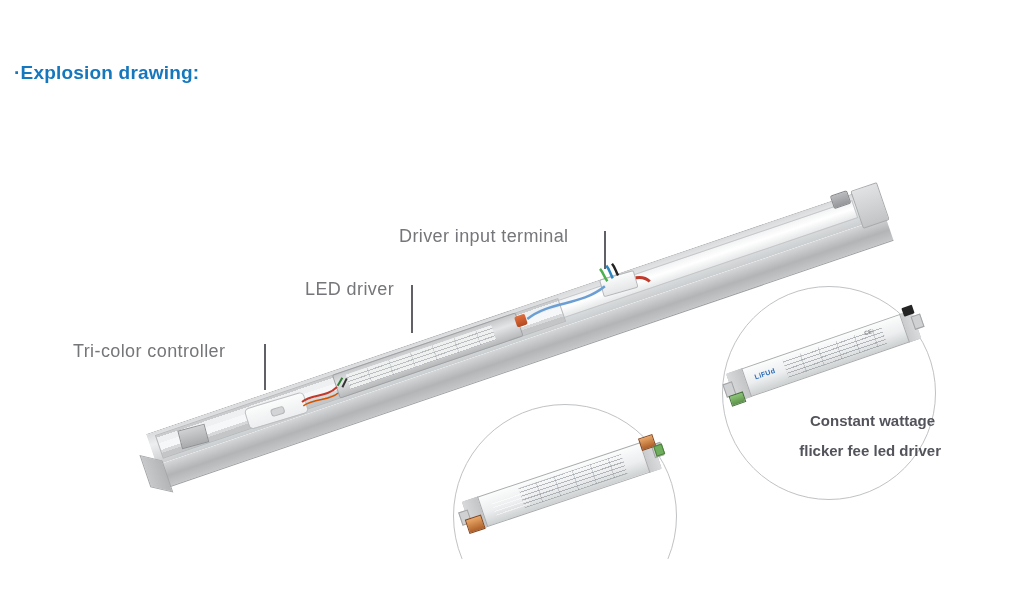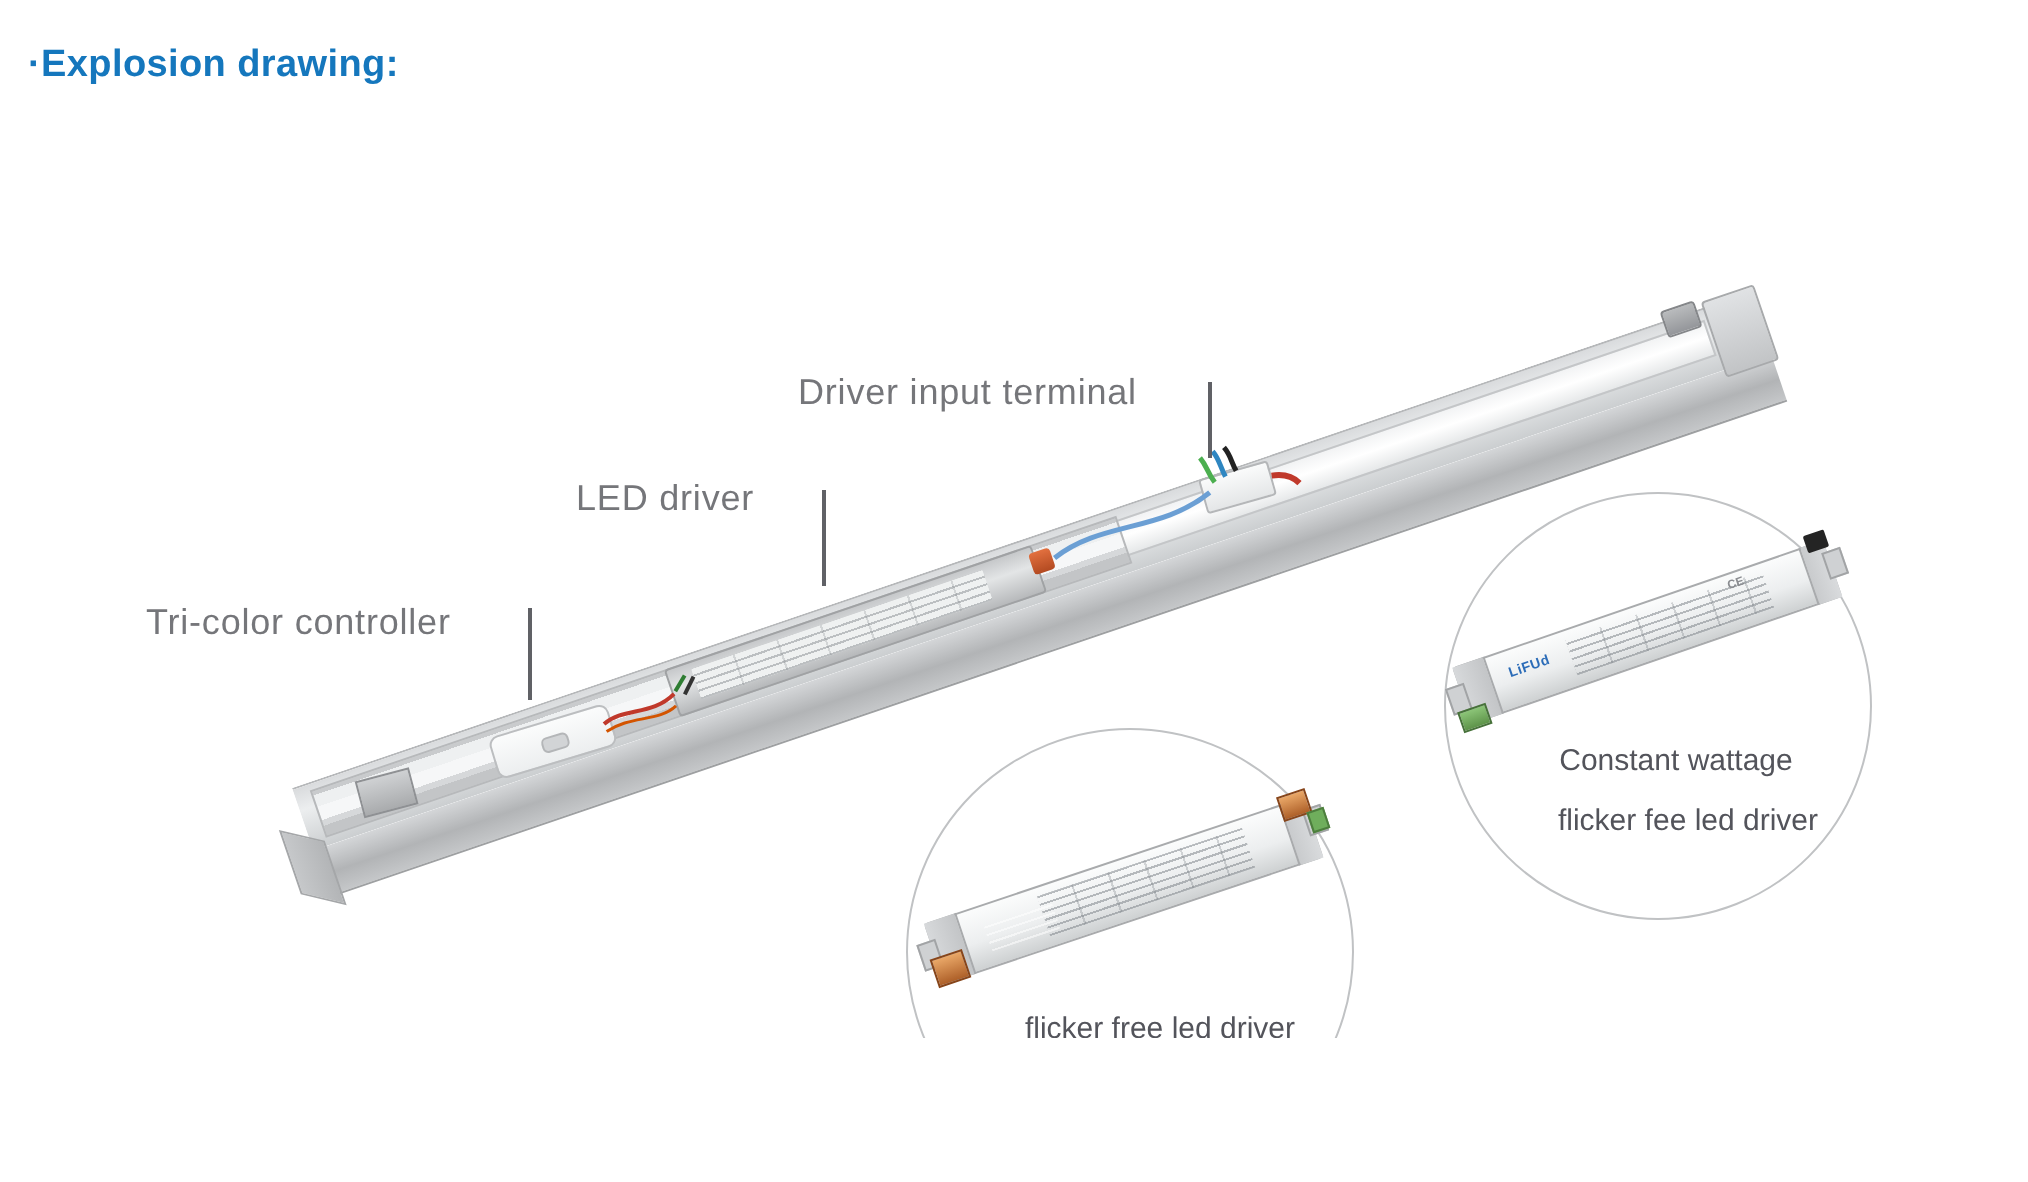--- a/index.html
+++ b/index.html
@@ -1,30 +1,30 @@
 <!DOCTYPE html>
 <html><head>
 <meta charset="utf-8">
 <style>
   html,body { margin:0; padding:0; background:#ffffff; }
   .stage {
     position:relative; width:1014px; height:519px; background:#ffffff;
-    font-family:"Liberation Sans", sans-serif; overflow:hidden;
+    font-family:"Liberation Sans", sans-serif; overflow:hidden;margin-top:40px;
   }
 
   
   .title {
     position:absolute; left:14px; top:22px; margin:0;
     font-size:19px; font-weight:700; color:#1577bd; letter-spacing:0.2px;
   }
 
   
   .part-label { position:absolute; color:#75767a; font-size:18px; letter-spacing:0.4px; white-space:nowrap; }
   #label-terminal  { left:399px; top:186px; }
-  #label-leddriver { left:288px; top:239px; }
+  #label-leddriver { left:305px; top:239px; }
   #label-tricolor  { left:73px;  top:301px; }
   .leader { position:absolute; width:2px; background:#606166; }
   #leader-terminal  { left:604px; top:191px; height:38px; }
   #leader-leddriver { left:411px; top:245px; height:48px; }
   #leader-tricolor  { left:264px; top:304px; height:46px; }
 
   
   .fixture {
     position:absolute; left:146px; top:394px; width:770px; height:58px;
     transform-origin:0 0; transform:rotate(-18.8deg);
@@ -98,22 +98,22 @@
     background:linear-gradient(180deg,#fafbfb,#e4e6e7);
     border:1px solid #b5b7b9; border-radius:2px; transform:rotate(3deg);
   }
   .wires { position:absolute; left:0; top:0; overflow:visible; }
 
   
   .callout { position:absolute; border-radius:50%; border:1px solid #c0c2c4; background:#ffffff; }
   #callout-right  { left:722px; top:246px; width:212px; height:212px; }
   #callout-bottom { left:453px; top:364px; width:222px; height:222px; }
 
-  .callout-caption { position:absolute; left:18px; right:0; text-align:center;
-    font-weight:400; color:#53545b; font-size:15px; }
+  .callout-caption { position:absolute; left:18px; right:0; text-align:right;
+    font-weight:700; color:#53545b; font-size:15px; }
   #callout-right  .callout-caption { top:119px; line-height:30px; }
   #callout-bottom .callout-caption { top:134px; line-height:31px; }
   .cap-line2 { transform:translateX(6px); }
 
   
   .cdriver { position:absolute; transform-origin:0 50%; }
   #cdriver-right  { left:8px;  top:86px; width:196px; height:30px; transform:rotate(-19deg); }
   #cdriver-bottom { left:13px; top:96px; width:200px; height:32px; transform:rotate(-18.5deg); }
   .cd-body {
     position:absolute; inset:0;
@@ -183,21 +183,20 @@
       <div class="cd-endplate-r"></div>
       <div class="cd-tab-l"></div>
       <div class="cd-tab-r"></div>
       <div class="cd-print"></div>
       <div class="cd-bluelabel"></div>
       <div class="cd-term-orange-l"></div>
       <div class="cd-term-orange-r"></div>
       <div class="cd-green-r"></div>
     </div>
     <div class="callout-caption">
-      <div class="cap-line2">flicker free led driver</div>
     </div>
   </div>
 
   <div class="fixture">
     <div class="f-side"></div>
     <div class="f-top"></div>
     <div class="f-lens"></div>
     <div class="f-tray"></div>
     <div class="f-endface-left"></div>
     <div class="f-endcap-right"></div>

